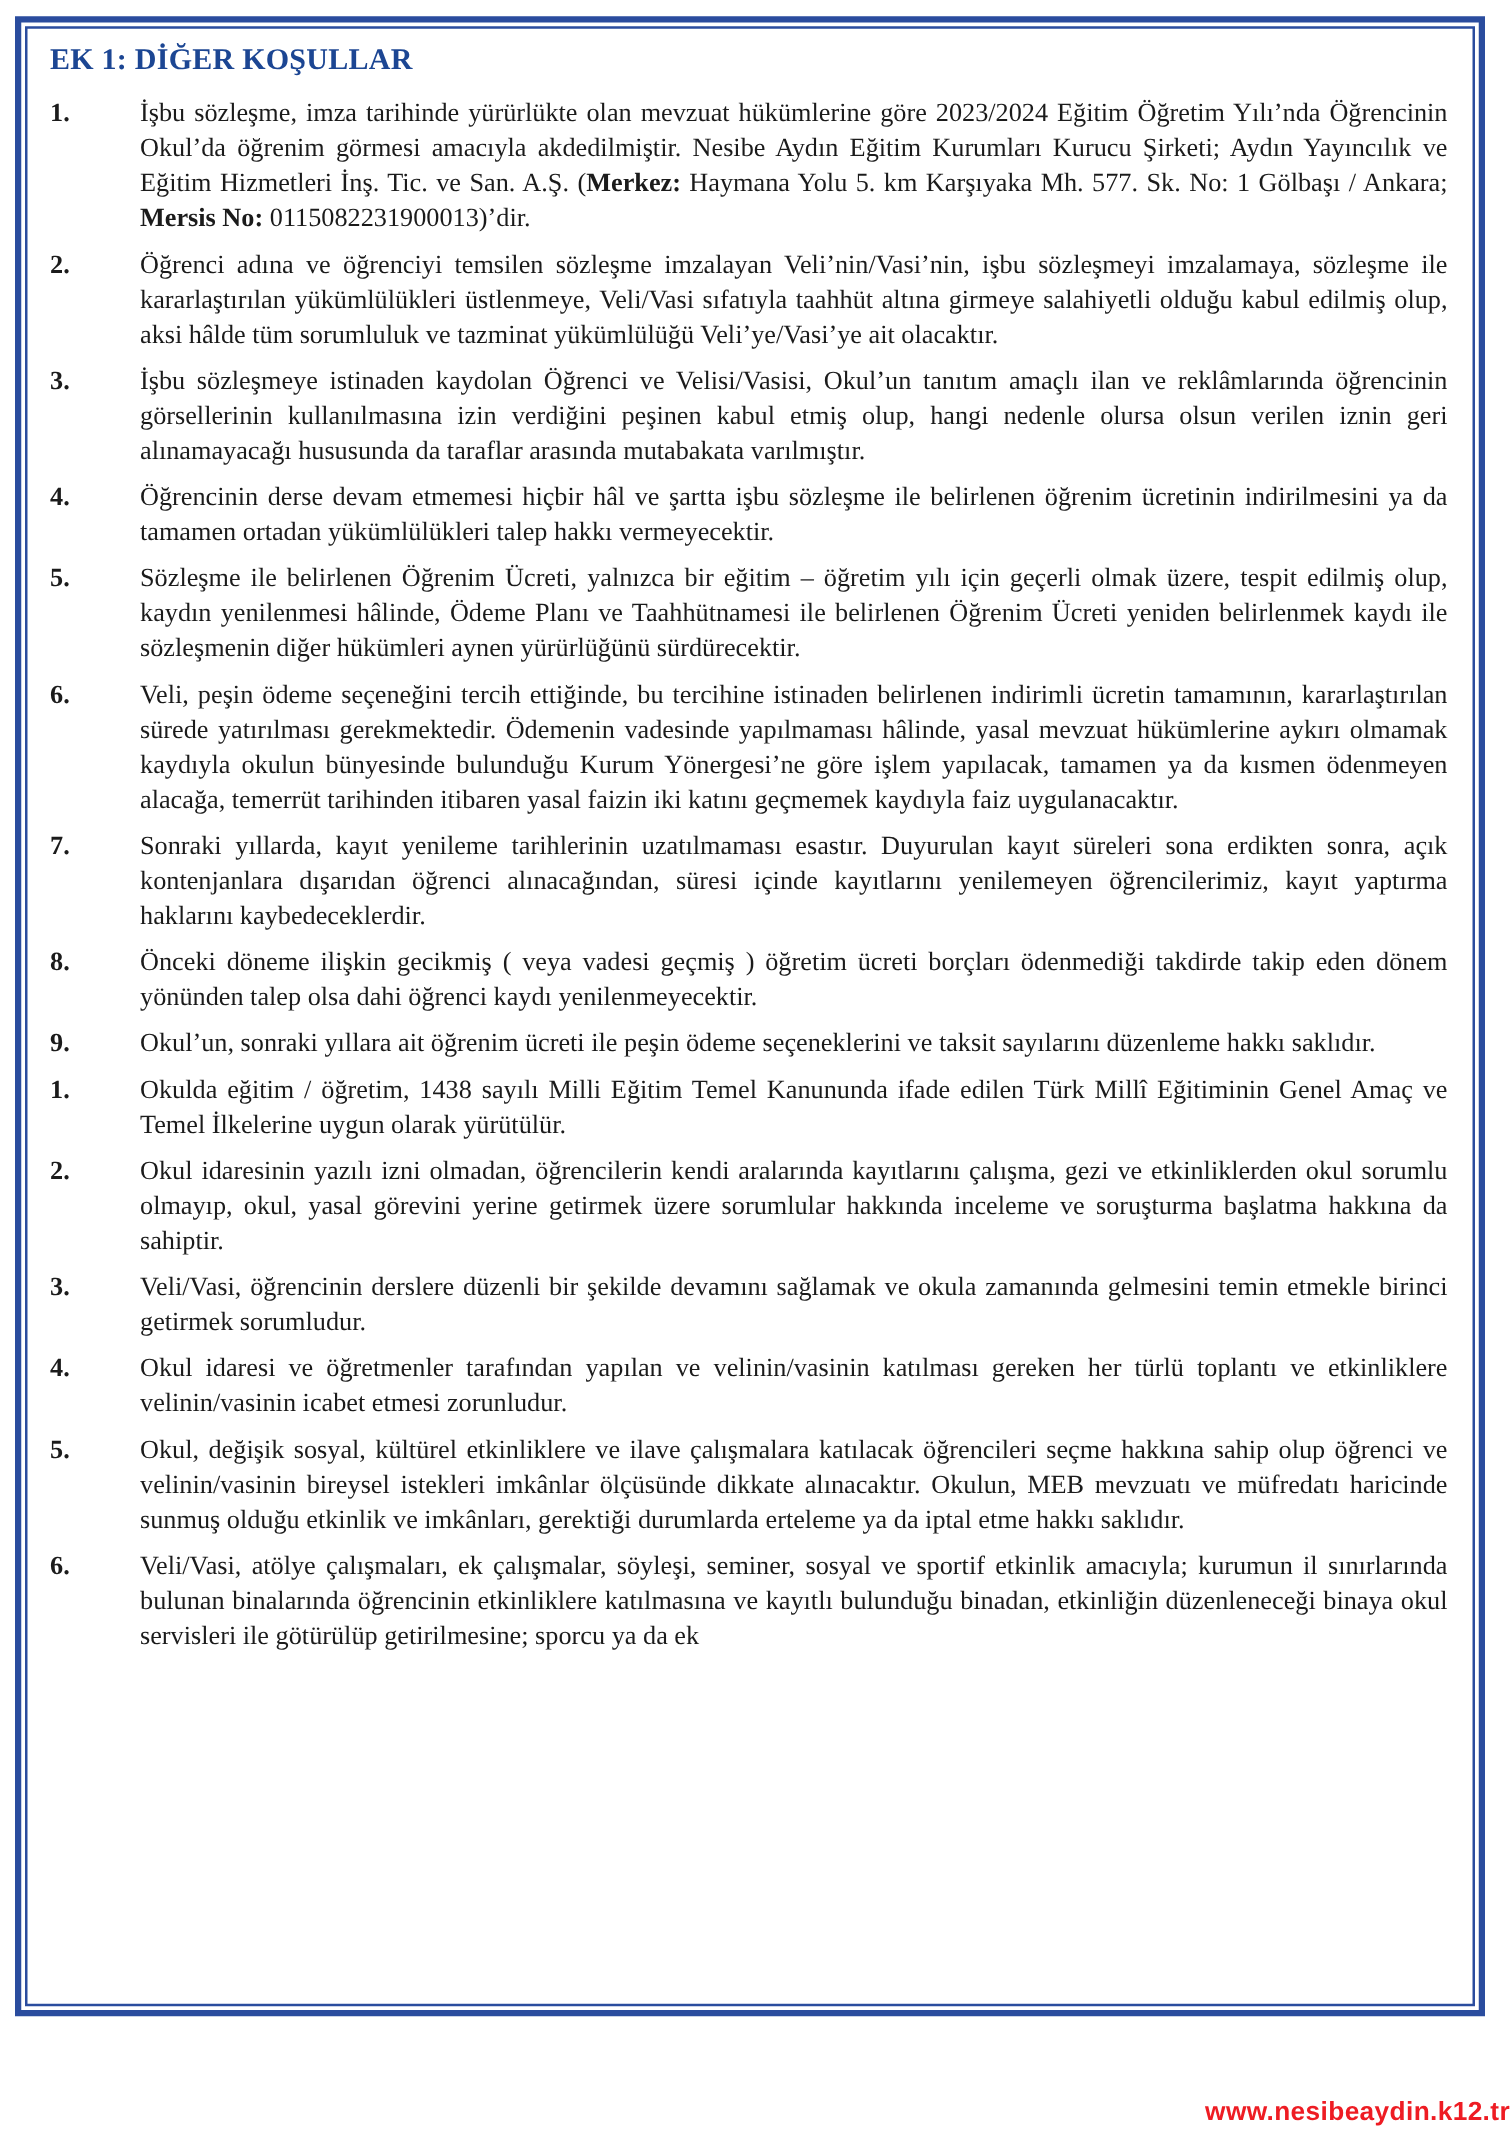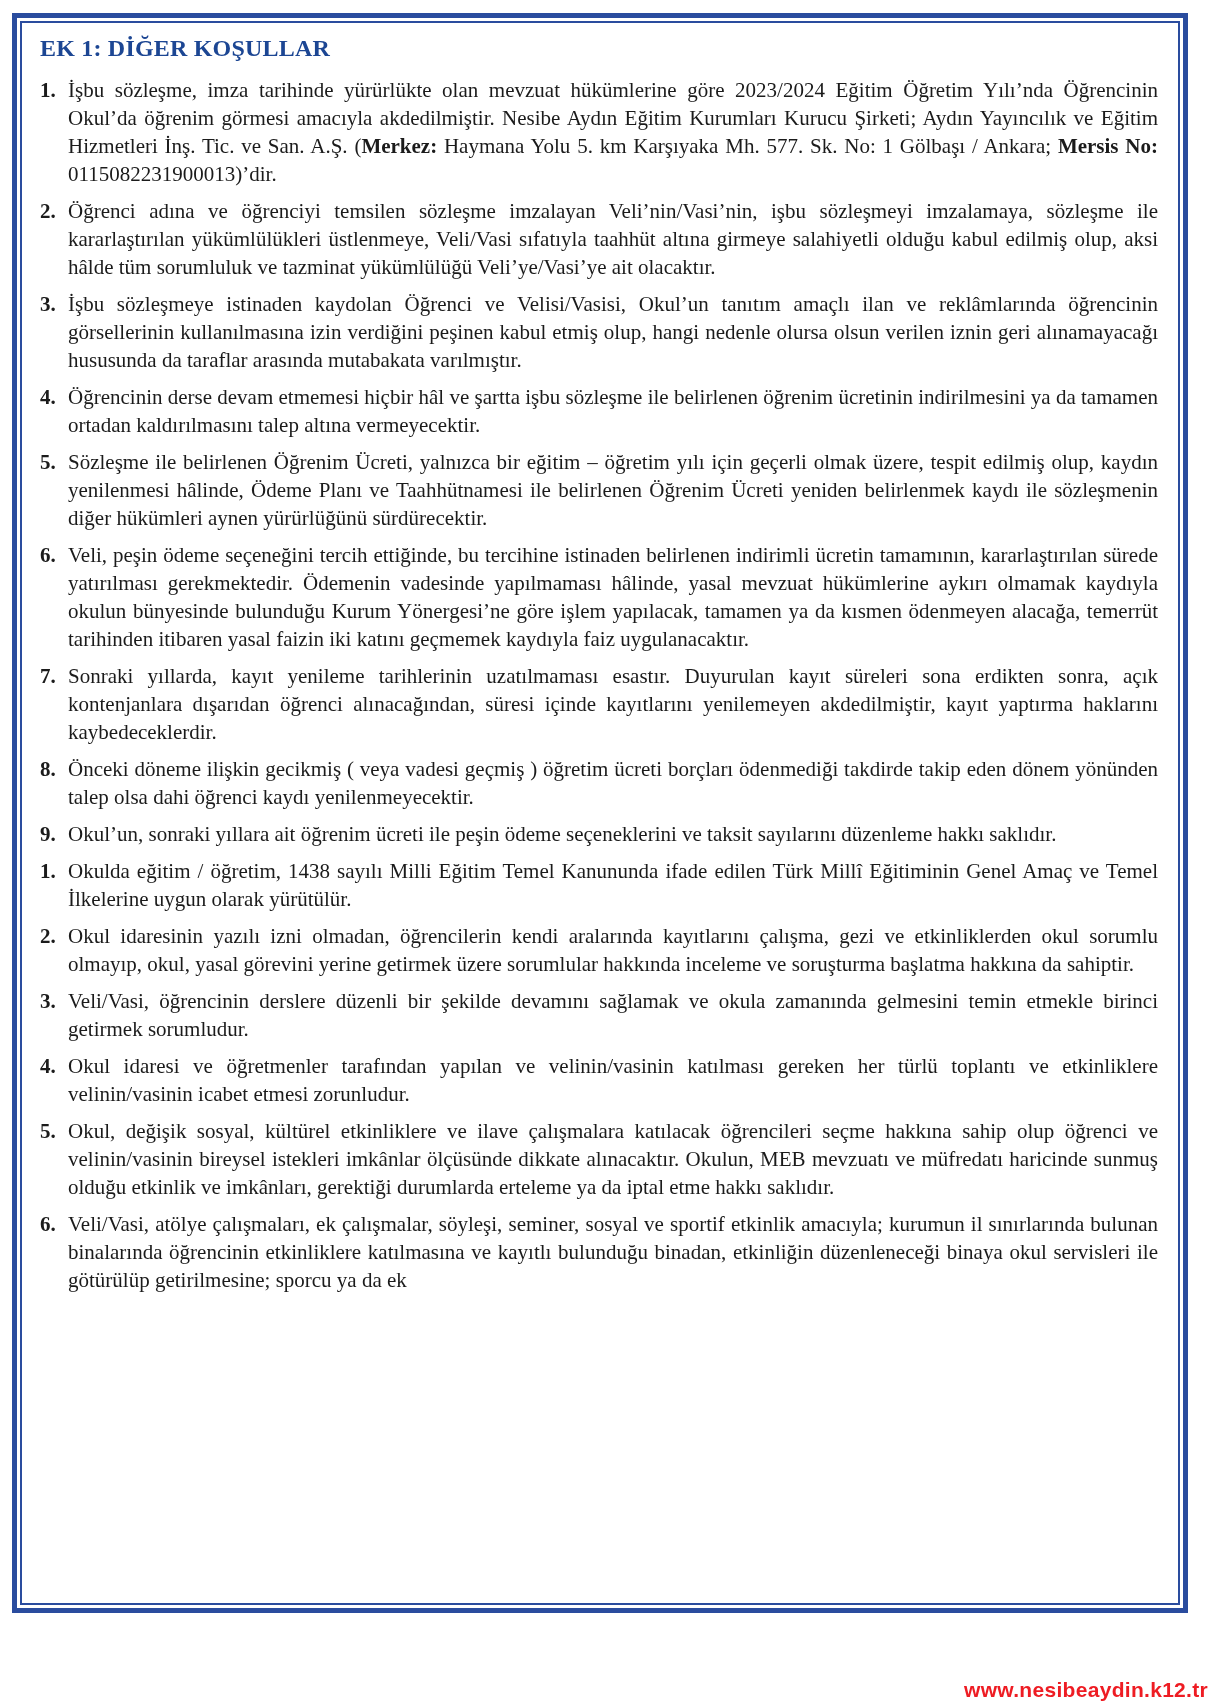--- a/index.html
+++ b/index.html
@@ -28,21 +28,21 @@
   }
   .section-heading.second{margin-top:26px;}
   .item{
     display:flex;margin:0 0 9px 0;
     font-size:21px;line-height:28px;
   }
   .item .num{
     flex:0 0 28px;font-weight:bold;text-align:left;
   }
   .item .txt{
-    flex:1;text-align:justify;
+    flex:1;text-align:justify;margin-left:44px;
   }
   .item .txt b{font-weight:bold;}
   .footer{
     position:absolute;left:0;right:0;top:1678px;text-align:right;
     font-family:"Liberation Sans", sans-serif;
     font-weight:bold;font-size:21px;color:#ee1c23;letter-spacing:.3px;
   }
 </style>
 </head>
 <body>
@@ -63,36 +63,36 @@
       <div class="txt">Öğrenci adına ve öğrenciyi temsilen sözleşme imzalayan Veli’nin/Vasi’nin, işbu sözleşmeyi imzalamaya, sözleşme ile kararlaştırılan yükümlülükleri üstlenmeye, Veli/Vasi sıfatıyla taahhüt altına girmeye salahiyetli olduğu kabul edilmiş olup, aksi hâlde tüm sorumluluk ve tazminat yükümlülüğü Veli’ye/Vasi’ye ait olacaktır.</div>
     </div>
 
     <div class="item">
       <span class="num">3.</span>
       <div class="txt">İşbu sözleşmeye istinaden kaydolan Öğrenci ve Velisi/Vasisi, Okul’un tanıtım amaçlı ilan ve reklâmlarında öğrencinin görsellerinin kullanılmasına izin verdiğini peşinen kabul etmiş olup, hangi nedenle olursa olsun verilen iznin geri alınamayacağı hususunda da taraflar arasında mutabakata varılmıştır.</div>
     </div>
 
     <div class="item">
       <span class="num">4.</span>
-      <div class="txt">Öğrencinin derse devam etmemesi hiçbir hâl ve şartta işbu sözleşme ile belirlenen öğrenim ücretinin indirilmesini ya da tamamen ortadan kaldırılmasını talep altına vermeyecektir.</div>
+      <div class="txt">Öğrencinin derse devam etmemesi hiçbir hâl ve şartta işbu sözleşme ile belirlenen öğrenim ücretinin indirilmesini ya da tamamen ortadan yükümlülükleri talep hakkı vermeyecektir.</div>
     </div>
 
     <div class="item">
       <span class="num">5.</span>
       <div class="txt">Sözleşme ile belirlenen Öğrenim Ücreti, yalnızca bir eğitim – öğretim yılı için geçerli olmak üzere, tespit edilmiş olup, kaydın yenilenmesi hâlinde, Ödeme Planı ve Taahhütnamesi ile belirlenen Öğrenim Ücreti yeniden belirlenmek kaydı ile sözleşmenin diğer hükümleri aynen yürürlüğünü sürdürecektir.</div>
     </div>
 
     <div class="item">
       <span class="num">6.</span>
       <div class="txt">Veli, peşin ödeme seçeneğini tercih ettiğinde, bu tercihine istinaden belirlenen indirimli ücretin tamamının, kararlaştırılan sürede yatırılması gerekmektedir. Ödemenin vadesinde yapılmaması hâlinde, yasal mevzuat hükümlerine aykırı olmamak kaydıyla okulun bünyesinde bulunduğu Kurum Yönergesi’ne göre işlem yapılacak, tamamen ya da kısmen ödenmeyen alacağa, temerrüt tarihinden itibaren yasal faizin iki katını geçmemek kaydıyla faiz uygulanacaktır.</div>
     </div>
 
     <div class="item">
       <span class="num">7.</span>
-      <div class="txt">Sonraki yıllarda, kayıt yenileme tarihlerinin uzatılmaması esastır. Duyurulan kayıt süreleri sona erdikten sonra, açık kontenjanlara dışarıdan öğrenci alınacağından, süresi içinde kayıtlarını yenilemeyen akdedilmiştir, kayıt yaptırma haklarını kaybedeceklerdir.</div>
+      <div class="txt">Sonraki yıllarda, kayıt yenileme tarihlerinin uzatılmaması esastır. Duyurulan kayıt süreleri sona erdikten sonra, açık kontenjanlara dışarıdan öğrenci alınacağından, süresi içinde kayıtlarını yenilemeyen öğrencilerimiz, kayıt yaptırma haklarını kaybedeceklerdir.</div>
     </div>
 
     <div class="item">
       <span class="num">8.</span>
       <div class="txt">Önceki döneme ilişkin gecikmiş ( veya vadesi geçmiş ) öğretim ücreti borçları ödenmediği takdirde takip eden dönem yönünden talep olsa dahi öğrenci kaydı yenilenmeyecektir.</div>
     </div>
 
     <div class="item">
       <span class="num">9.</span>
       <div class="txt">Okul’un, sonraki yıllara ait öğrenim ücreti ile peşin ödeme seçeneklerini ve taksit sayılarını düzenleme hakkı saklıdır.</div>

